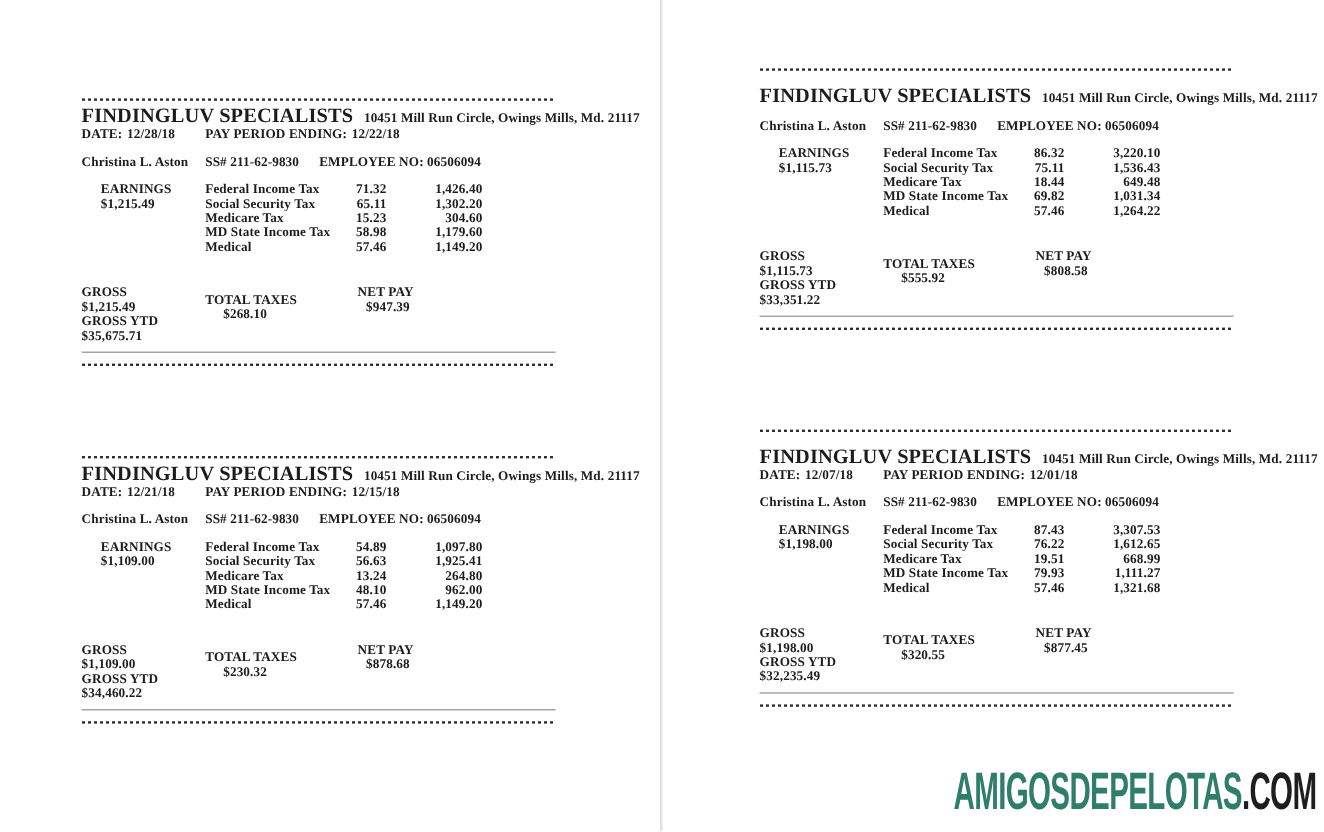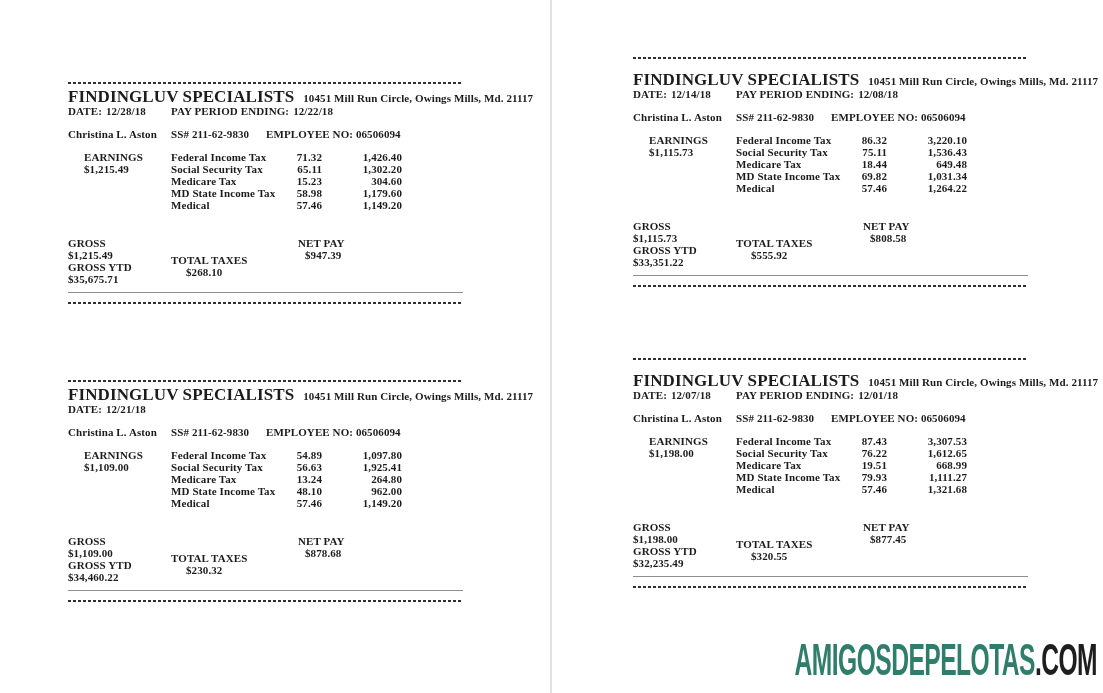--- a/index.html
+++ b/index.html
@@ -32,21 +32,21 @@
   .date-row{display:grid;grid-template-columns:103px auto;line-height:13px;}
   .inline-val{margin-left:4px;}
   .emp-row{display:grid;grid-template-columns:103px 95px auto;margin-top:10px;line-height:13px;}
   .tax-table{margin-top:10px;position:relative;min-height:60px;}
   .earnings-col{position:absolute;left:16px;top:0;line-height:12px;}
   .tax-rows{margin-left:103px;}
   .tax-row{display:grid;grid-template-columns:115px 36px 80px;line-height:12px;}
   .tr-cur,.tr-ytd{text-align:right;}
   .totals{margin-top:26px;position:relative;line-height:12px;min-height:48px;}
   .t-col1{width:103px;}
-  .t-col2{position:absolute;left:103px;top:17px;}
+  .t-col2{position:absolute;left:103px;top:6px;}
   .t-col2 .amt{padding-left:15px;}
   .t-col3{position:absolute;left:230px;top:0;}
   .t-col3 .amt{padding-left:7px;}
   .watermark{
     position:absolute;right:6px;top:638px;
     font-family:"Liberation Sans", sans-serif;
     font-weight:700;font-size:44px;line-height:44px;
     letter-spacing:-1px;white-space:nowrap;
     transform:scaleX(0.56);transform-origin:right top;
   }
@@ -128,20 +128,21 @@
   <div class="dash-line dash-bottom"></div>
 </section>
 
 <section class="stub stub--left" style="top:380px">
   <div class="dash-line"></div>
   <div class="company-row">
     <span class="company-name">FINDINGLUV SPECIALISTS</span><span class="company-address">10451 Mill Run Circle, Owings Mills, Md. 21117</span>
   </div>
   <div class="date-row">
     <span><span>DATE:</span><span class="inline-val">12/21/18</span></span>
+    <span><span>PAY PERIOD ENDING:</span><span class="inline-val">12/15/18</span></span>
   </div>
   <div class="emp-row">
     <span>Christina L. Aston</span>
     <span>SS# 211-62-9830</span>
     <span>EMPLOYEE NO: 06506094</span>
   </div>
   <div class="tax-table">
     <div class="earnings-col">
       <div>EARNINGS</div>
       <div>$1,109.00</div>
@@ -197,24 +198,20 @@
   </div>
   <div class="solid-line"></div>
   <div class="dash-line dash-bottom"></div>
 </section>
 
 <section class="stub stub--right stub--gaplg" style="top:57px">
   <div class="dash-line"></div>
   <div class="company-row">
     <span class="company-name">FINDINGLUV SPECIALISTS</span><span class="company-address">10451 Mill Run Circle, Owings Mills, Md. 21117</span>
   </div>
-  <div class="date-row">
-    <span><span>DATE:</span><span class="inline-val">12/14/18</span></span>
-    <span><span>PAY PERIOD ENDING:</span><span class="inline-val">12/08/18</span></span>
-  </div>
   <div class="emp-row">
     <span>Christina L. Aston</span>
     <span>SS# 211-62-9830</span>
     <span>EMPLOYEE NO: 06506094</span>
   </div>
   <div class="tax-table">
     <div class="earnings-col">
       <div>EARNINGS</div>
       <div>$1,115.73</div>
     </div>

